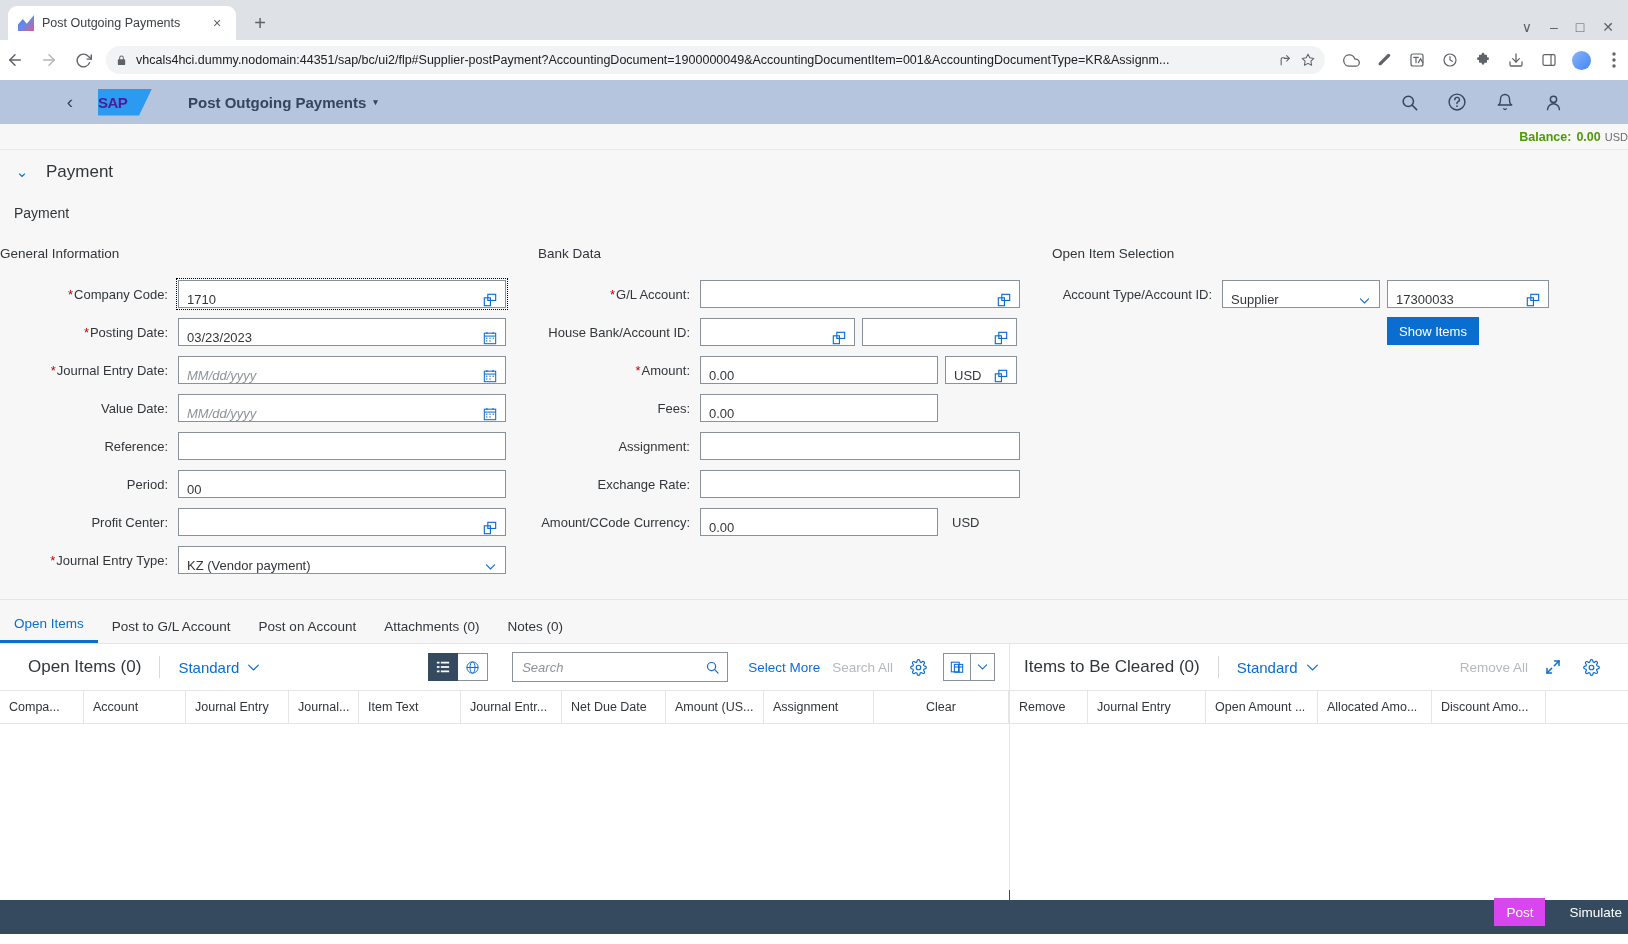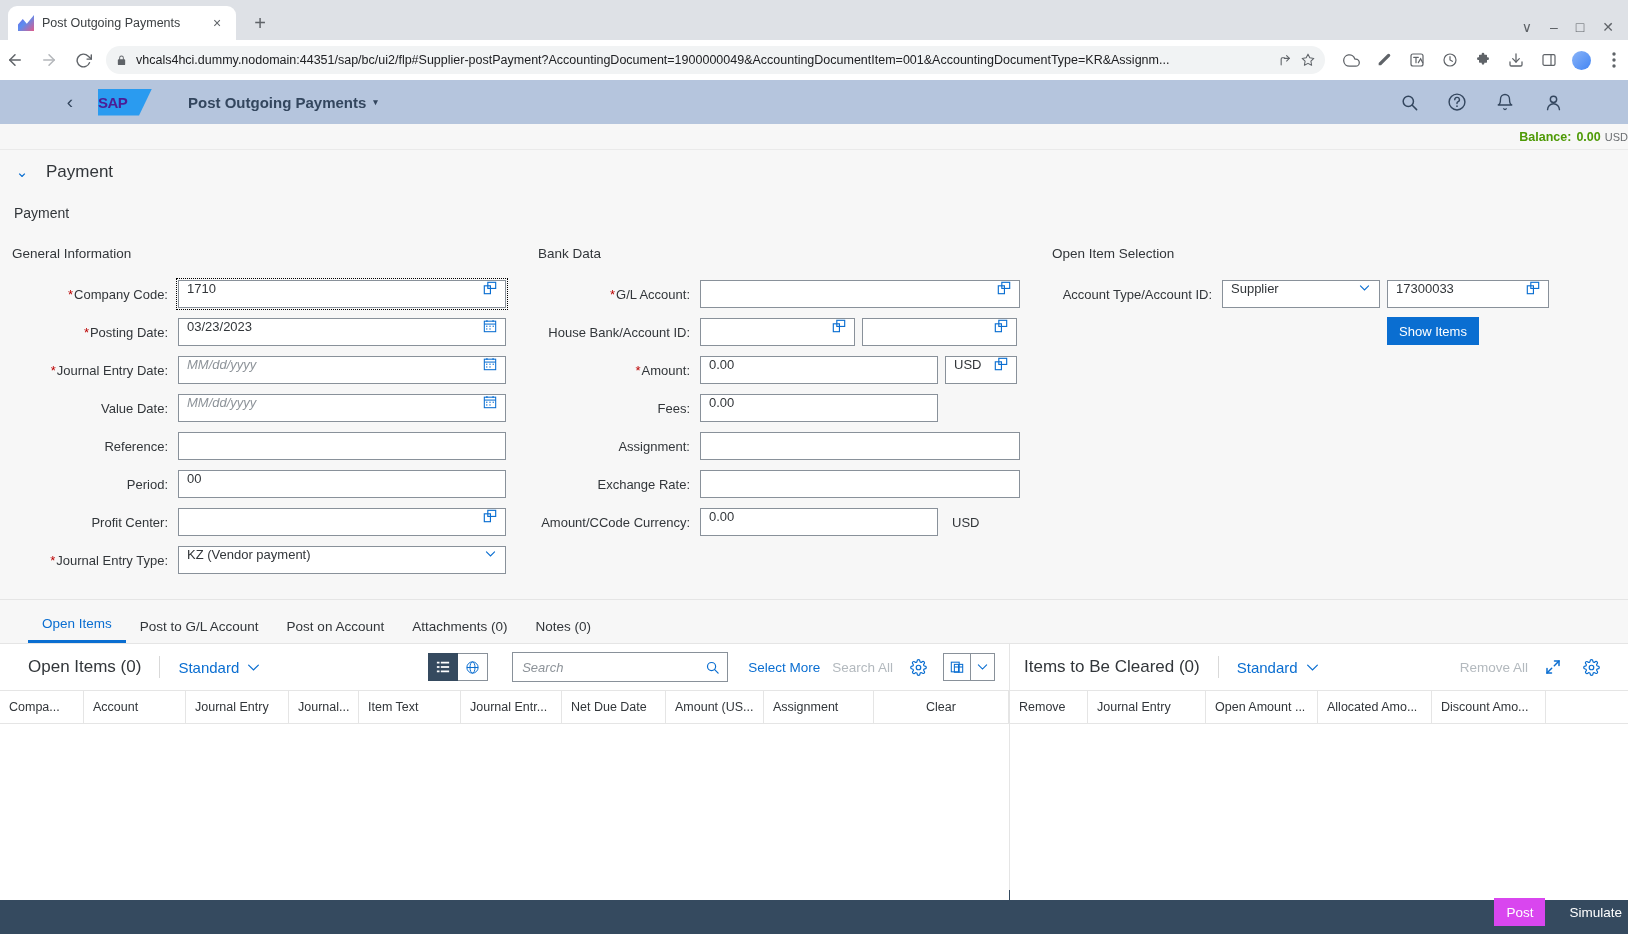--- a/index.html
+++ b/index.html
@@ -130,36 +130,36 @@
   .form-grid {
     display: flex; padding: 14px 0 0 0;
   }
   .form-col { padding-top: 0; }
   .col-a { width: 530px; }
   .col-b { width: 512px; }
   .col-c { flex: 1; }
   .group-title {
     font-size: 13.5px; color: #32363a; margin-bottom: 18px;
   }
-  .col-a .group-title { padding-left: 12px; }
+  .col-a .group-title { }
   .col-b .group-title { padding-left: 8px; }
   .col-c .group-title { padding-left: 10px; }
 
   .frow { display: flex; align-items: center; height: 30px; margin-bottom: 8px; }
   .flabel {
     font-size: 13px; color: #32363a; text-align: right;
     padding-right: 10px; white-space: nowrap;
   }
   .col-a .flabel { width: 178px; }
   .col-b .flabel { width: 170px; }
   .req { color: #bb0000; margin-right: 1px; }
 
   .fld {
     height: 28px; border: 1px solid #89919a; background: #ffffff;
-    display: flex; align-items: flex-start; padding: 0 6px 0 8px;
+    display: flex; align-items: flex-end; padding: 0 6px 0 8px;
     font-size: 13px; color: #32363a; position: relative;
   }
   .fld.focused { outline: 1px dotted #000; outline-offset: 1px; }
   .fld .val { flex: 1; white-space: nowrap; overflow: hidden; }
   .fld .ph { flex: 1; color: #8d9399; font-style: italic; }
   .fld-ico {
     width: 18px; flex: 0 0 18px; display: flex; align-items: center;
     justify-content: center; color: #0a6ed1;
   }
 
@@ -178,21 +178,21 @@
   .show-items-btn {
     background: #0a6ed1; color: #ffffff; font-size: 13px;
     height: 28px; padding: 0 12px; display: inline-flex;
     align-items: center; border: none; cursor: pointer;
   }
 
   
   .divider { height: 1px; background: #e5e5e5; }
   .tabbar {
     height: 44px; display: flex; align-items: flex-end;
-    gap: 0; padding-left: 28px; background: #f7f7f7;
+    gap: 0; background: #f7f7f7;
     border-bottom: 1px solid #e5e5e5;
   }
   .ftab {
     font-size: 13.5px; color: #32363a; padding: 0 14px 9px 14px;
     white-space: nowrap; cursor: pointer;
   }
   .ftab.active { color: #0a6ed1; border-bottom: 3px solid #0a6ed1; }
 
   
   .tables { display: flex; background: #ffffff; height: 246px; }

